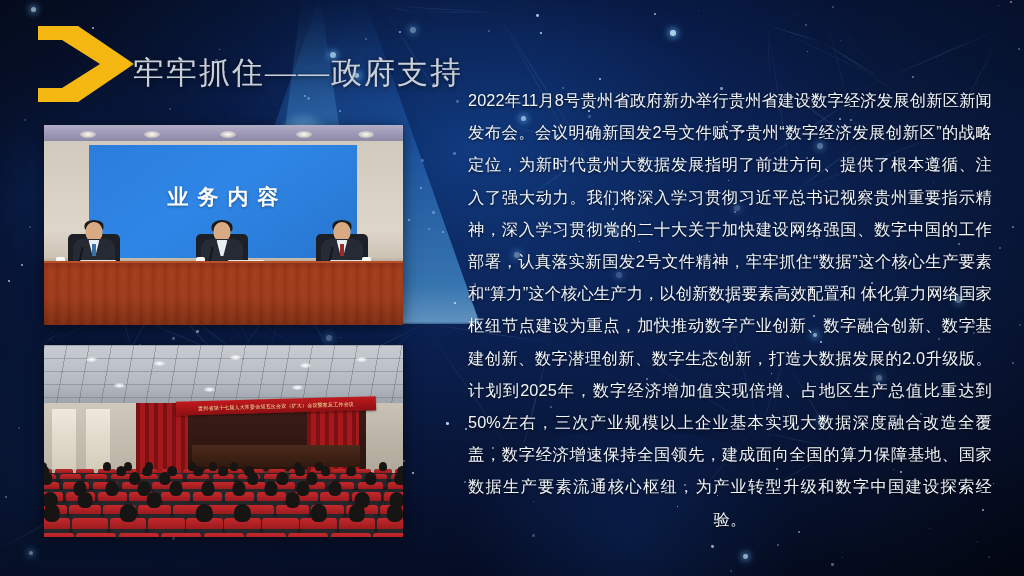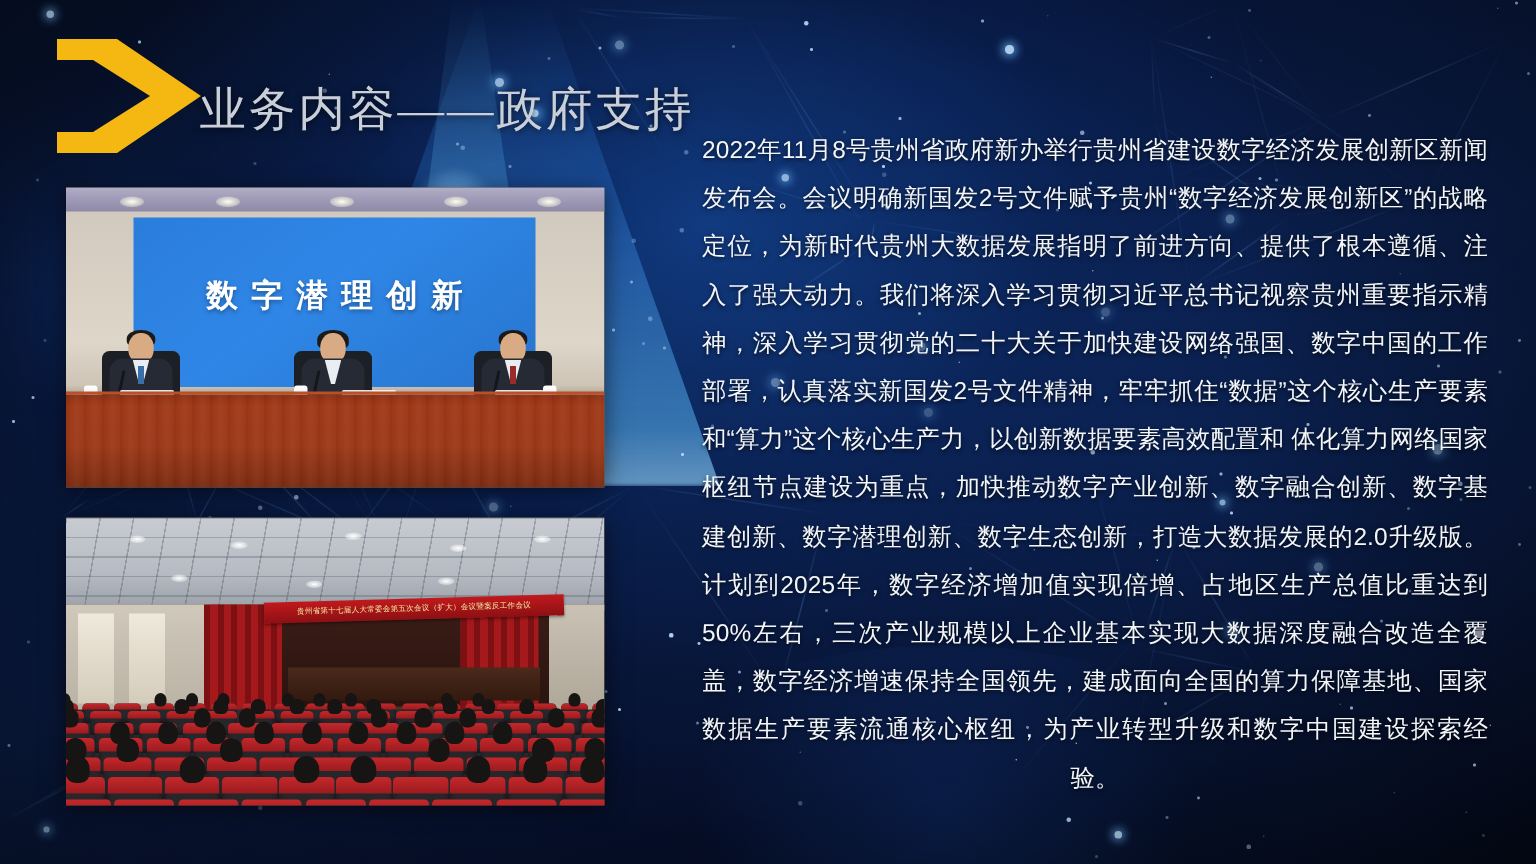--- a/index.html
+++ b/index.html
@@ -743,33 +743,33 @@
       </div>
     <div class="vignette"></div>
   </div>
 
   <div class="logo-mark">
     <svg viewBox="0 0 118 84" width="118" height="84">
       <polygon points="6,4 46,4 102,42 46,80 6,80 6,66 30,66 68,42 30,18 6,18" fill="#f5b711"></polygon>
     </svg>
   </div>
 
-  <div class="slide-title">业务内容——政府支持</div>
+  <div class="slide-title">牢牢抓住——政府支持</div>
 
   <div class="photo" id="photo-press">
     <div class="pc-wall"></div>
     <div class="pc-ceiling"></div>
     <div class="pc-lamp" style="left:36px;"></div>
     <div class="pc-lamp" style="left:100px;"></div>
     <div class="pc-lamp" style="left:176px;"></div>
     <div class="pc-lamp" style="left:252px;"></div>
     <div class="pc-lamp" style="left:314px;"></div>
 
     <div class="pc-screen">
-      <div class="pc-screen-text">数字潜理创新</div>
+      <div class="pc-screen-text">业务内容</div>
     </div>
 
     <div class="pc-chair" style="left:24px;"></div>
     <div class="pc-chair" style="left:152px;"></div>
     <div class="pc-chair" style="left:272px;"></div>
 
     <div class="pc-person" style="left:28px;">
       <div class="pc-hair"></div>
       <div class="pc-head"></div>
       <div class="pc-body"></div>

